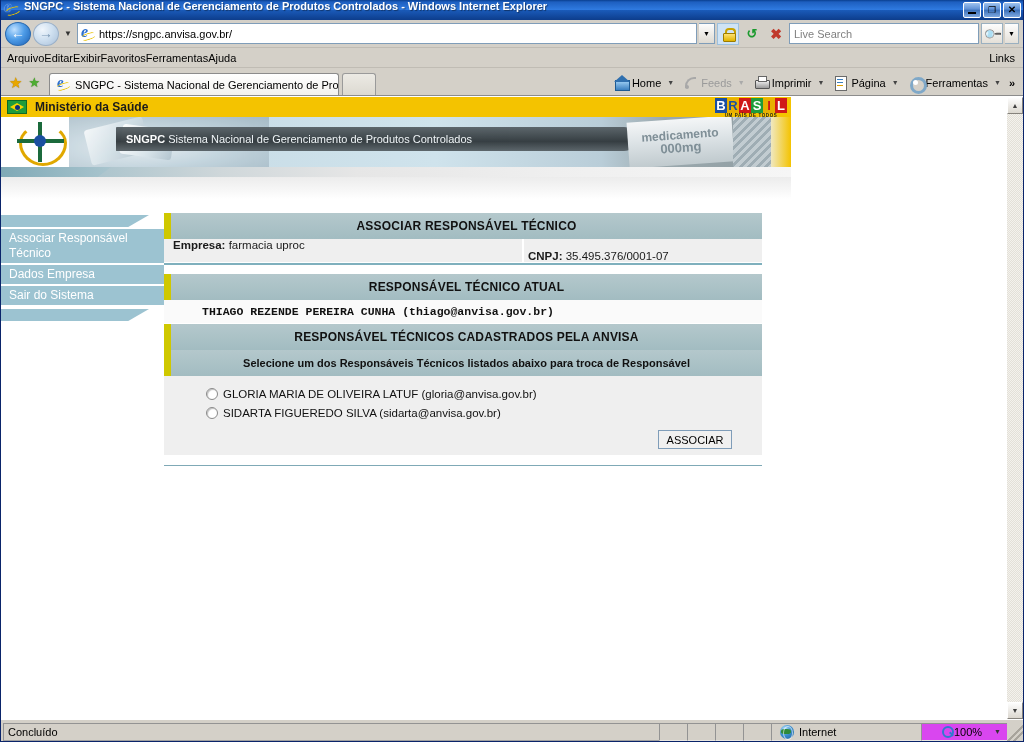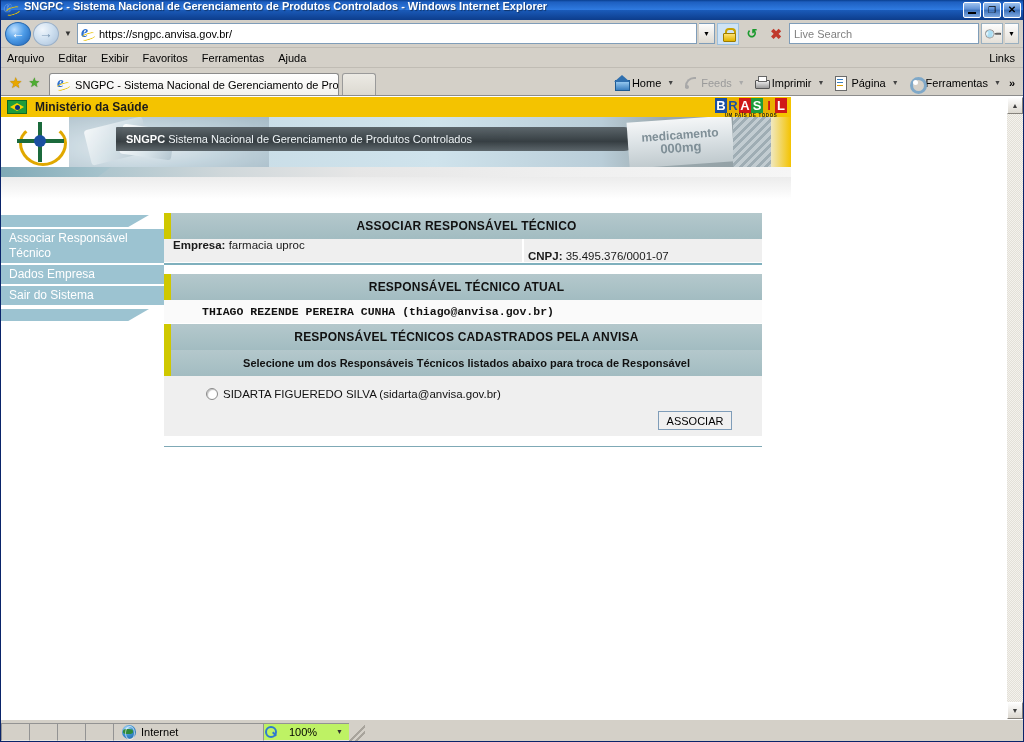--- a/index.html
+++ b/index.html
@@ -181,21 +181,21 @@
     border: 1px solid #9ab0c0; border-left: none;
     display:flex;align-items:center;justify-content:center;
     font-size: 7px;
   }
 
   
   .menubar {
     height: 20px; flex: 0 0 20px;
     background: #d4d0c8;
     display: flex; align-items: center;
-    padding-left: 6px; gap: 14px;
+    padding-left: 6px; gap: 0;
     border-bottom: 1px solid #c0bcb4;
     position: relative;
   }
   .menu-item { font-size: 11px; color: #000; cursor: default; }
   .links-label {
     position: absolute; right: 8px; font-size: 11px; color: #000;
   }
 
   
   .tabbar {
@@ -645,22 +645,22 @@
   }
   .globe::before {
     content:""; position:absolute; left:1px; top:4px; width:10px;height:5px;
     background: #2f8a3a; border-radius: 40%;
   }
   .st-zoom {
     width: 86px; flex: 0 0 86px; height: 18px; margin-top:2px;
     border-left: 1px solid #939393;
     border-top: 1px solid #939393;
     border-bottom: 1px solid #e8e6e1;
-    display:flex; align-items:center; gap:12px; padding-left:1px;
-    background:#bef264;
+    display:flex; align-items:center; gap:0; padding-left:20px;
+    background:#d946ef;
   }
   .zoom-mag {
     width:12px;height:12px;flex:0 0 12px;position:relative;
   }
   .zoom-mag::before{
     content:""; position:absolute; left:0; top:0; width:8px;height:8px;
     border:2px solid #2f7ad0; border-radius:50%;
   }
   .zoom-mag::after{
     content:""; position:absolute; left:7px; top:7px; width:5px;height:2px;
@@ -863,39 +863,44 @@
           </div>
 
           <div class="band">
             <span class="band-accent"></span>
             <span class="band-sel">Selecione um dos Responsáveis Técnicos listados abaixo para troca de Responsável</span>
           </div>
 
           <div class="radio-area">
             <div class="radio-row">
               <span class="radio"></span>
+              <span class="radio-label">GLORIA MARIA DE OLIVEIRA LATUF (gloria@anvisa.gov.br)</span>
+            </div>
+            <div class="radio-row">
+              <span class="radio"></span>
               <span class="radio-label">SIDARTA FIGUEREDO SILVA (sidarta@anvisa.gov.br)</span>
             </div>
             <div class="btn-row">
               <span class="associar-btn">ASSOCIAR</span>
             </div>
           </div>
 
         </div>
       </div>
     </div>
 
     <div class="pagescroll">
       <span class="sb-btn">▲</span>
       <span class="sb-track"></span>
       <span class="sb-btn">▼</span>
     </div>
   </div>
 
   <div class="statusbar">
+    <span class="st-main">Concluído</span>
     <span class="st-cell"></span>
     <span class="st-cell"></span>
     <span class="st-cell"></span>
     <span class="st-cell"></span>
     <span class="st-zone">
       <span class="globe"></span>
       <span>Internet</span>
     </span>
     <span class="st-zoom">
       <span class="zoom-mag"></span>

